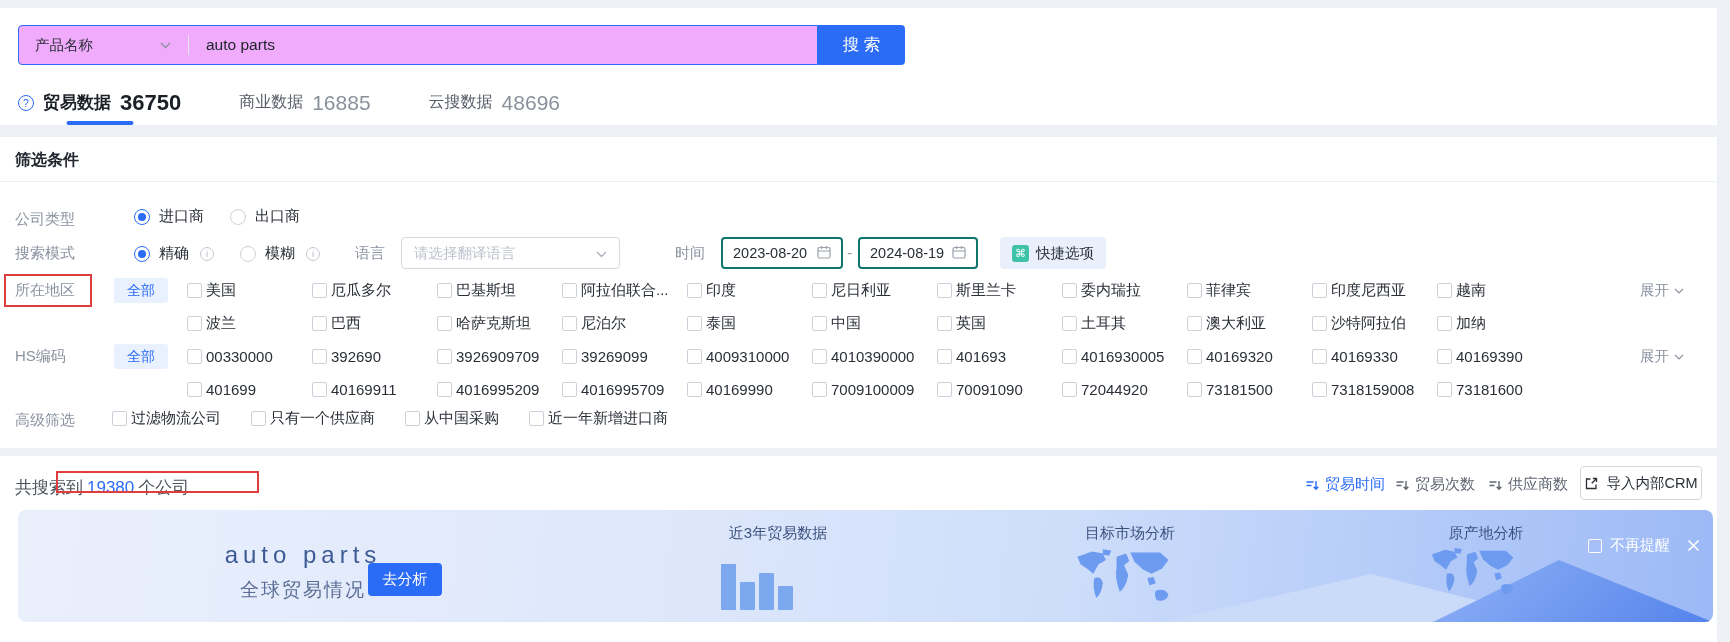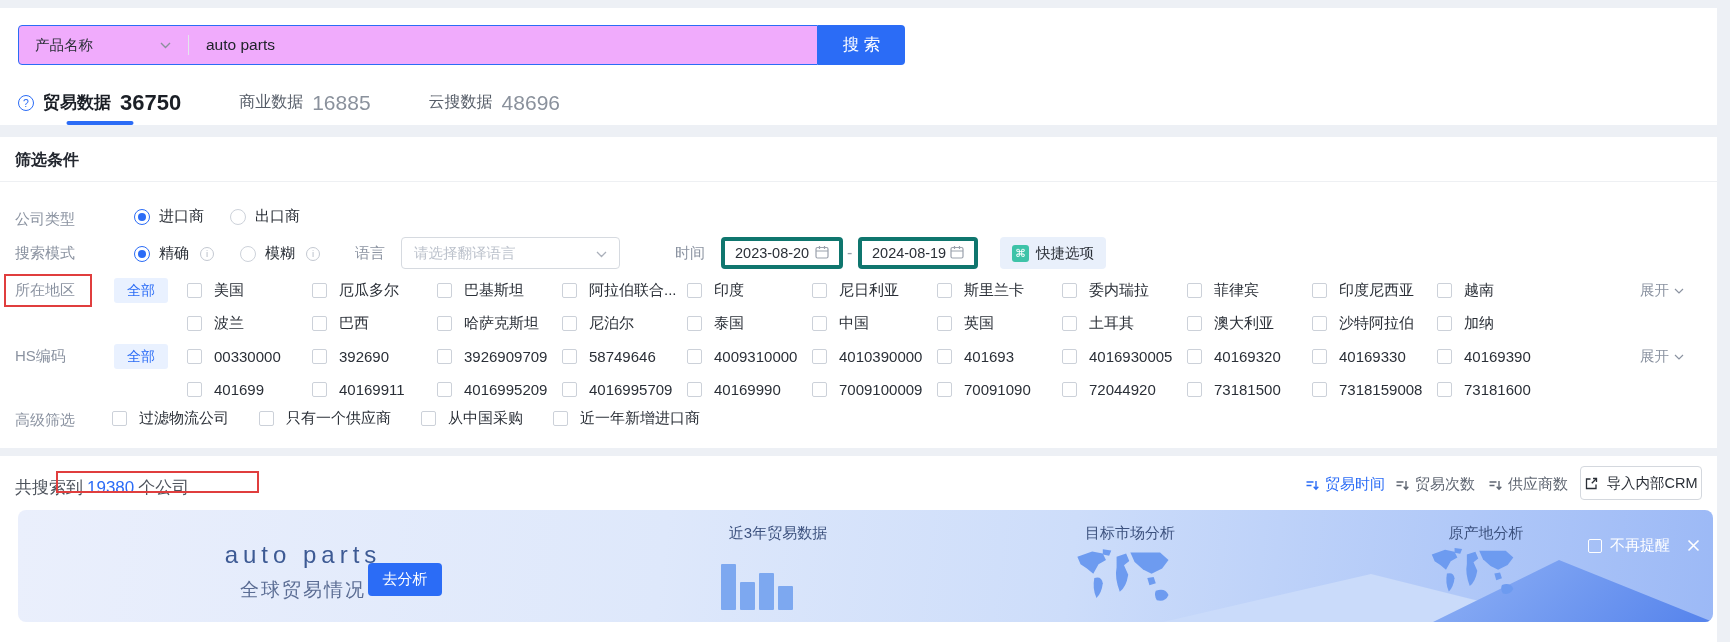--- a/index.html
+++ b/index.html
@@ -35,33 +35,33 @@
   .row-company .flabel, .row-mode .flabel { top:7px; }
   .radio-group { position:absolute; left:134px; top:4px; display:flex; gap:26px; }
   .radio { display:flex; align-items:center; gap:9px; font-size:15px; color:#2a2f37; cursor:pointer; }
   .rdot { width:16px; height:16px; border-radius:50%; border:1px solid #cdd2da; background:#fff; position:relative; flex:none; }
   .radio.sel .rdot { border-color:#2b6cf6; }
   .radio.sel .rdot::after { content:""; position:absolute; inset:3px; border-radius:50%; background:#2b6cf6; }
   .info-icon { width:14px; height:14px; border-radius:50%; border:1px solid #c3c8d1; color:#b6bcc6; font-size:9.5px; font-style:normal; display:flex; align-items:center; justify-content:center; margin-left:2px; }
   .row-mode { top:100px; height:32px; }
   .inline-label { position:absolute; top:7px; color:#8b93a1; font-size:15px; }
   .lang-select { position:absolute; left:401px; top:0; width:219px; height:32px; border:1px solid #d6dae0; border-radius:4px; background:#fff; display:flex; align-items:center; justify-content:space-between; padding:0 12px; font-size:14.5px; color:#bcc2cc; cursor:pointer; }
-  .date-box { position:absolute; top:0; width:122px; height:32px; border:4px solid #0f766e; border-radius:4px; background:#fff; display:flex; align-items:center; justify-content:space-between; padding:0 10px; font-size:14.5px; color:#2a2f37; cursor:pointer; }
+  .date-box { position:absolute; top:0; width:122px; height:32px; border:2px solid #0f766e; border-radius:4px; background:#fff; display:flex; align-items:center; justify-content:space-between; padding:0 10px; font-size:14.5px; color:#2a2f37; cursor:pointer; }
   .date-sep { position:absolute; left:847px; top:7px; color:#98a0ab; }
   .quick-btn { position:absolute; left:1000px; top:0; height:32px; background:#e9f0fb; border:none; border-radius:4px; display:flex; align-items:center; gap:7px; padding:0 12px; font-size:14.5px; color:#2a2f37; cursor:pointer; }
   .quick-ic { width:17px; height:17px; border-radius:3px; background:#3ec3a8; color:#fff; font-size:11px; display:flex; align-items:center; justify-content:center; }
   .row-region { top:137px; height:66px; }
   .row-hs { top:203px; height:66px;padding-left:28px; }
   .row-region .flabel, .row-hs .flabel { top:7px; }
   .red-outline { position:absolute; border:2px solid #e03e3e; pointer-events:none; }
   .ro-region { left:4px; top:0px; width:88px; height:33px; }
   .chip { position:absolute; left:114px; top:4px; height:25px; padding:0 13px; background:#e9f1ff; color:#2b6cf6; font-size:14px; border-radius:3px; display:flex; align-items:center; cursor:pointer; }
   .cgrid { position:absolute; left:187px; display:grid; grid-template-columns:repeat(11,125px); }
   .cgrid.r1 { top:0; } .cgrid.r2 { top:33px; }
-  .citem { display:flex; align-items:center; gap:12px; font-size:15px; color:#2a2f37; height:33px; cursor:pointer; white-space:nowrap; overflow:hidden; }
+  .citem { display:flex; align-items:center; gap:4px; font-size:15px; color:#2a2f37; height:33px; cursor:pointer; white-space:nowrap; overflow:hidden; }
   .cbx { width:15px; height:15px; border:1px solid #ccd1d9; border-radius:2px; background:#fff; flex:none; }
   .expand { position:absolute; right:20px; top:7px; color:#8b93a1; font-size:14.5px; display:flex; align-items:center; gap:5px; cursor:pointer; }
   .row-adv { top:271px; height:26px; }
   .row-adv .flabel { top:3px; }
   .adv-list { position:absolute; left:112px; top:-3px; display:flex; gap:30px; }
   .adv-list .citem { height:26px; }
 
   
   .bottom-panel { top:456px; height:186px; }
   .result-text { position:absolute; left:15px; top:20px; font-size:17px; color:#4d535c; }
@@ -336,21 +336,21 @@
           <span>392690</span>
         </div>
 
         <div class="citem">
           <span class="cbx"></span>
           <span>3926909709</span>
         </div>
 
         <div class="citem">
           <span class="cbx"></span>
-          <span>58749646</span>
+          <span>39269099</span>
         </div>
 
         <div class="citem">
           <span class="cbx"></span>
           <span>4009310000</span>
         </div>
 
         <div class="citem">
           <span class="cbx"></span>
           <span>4010390000</span>

